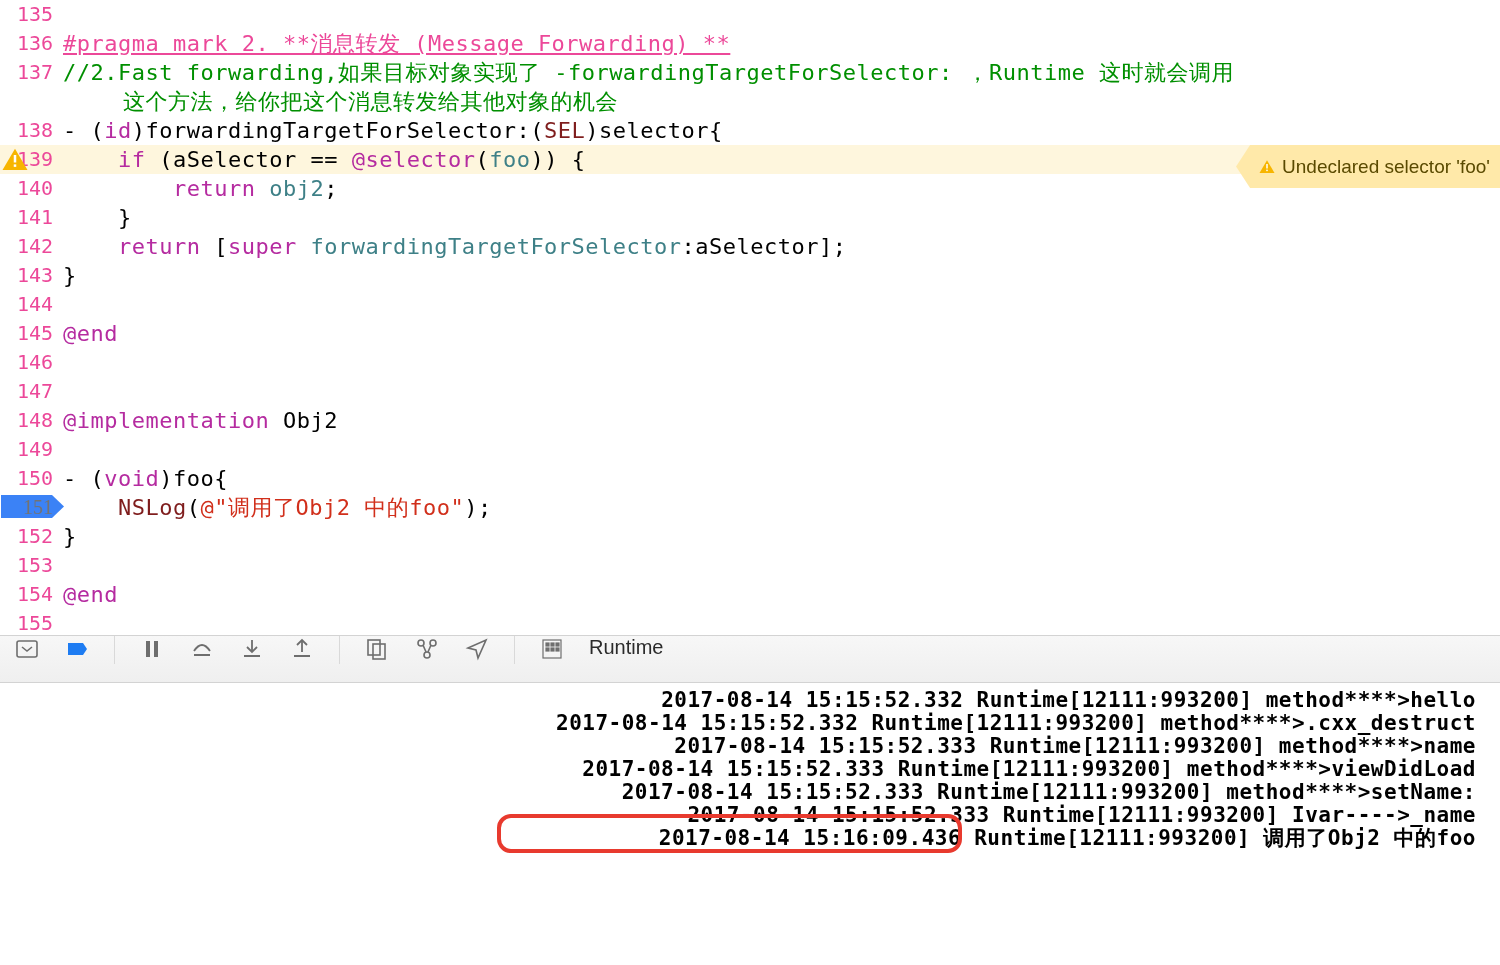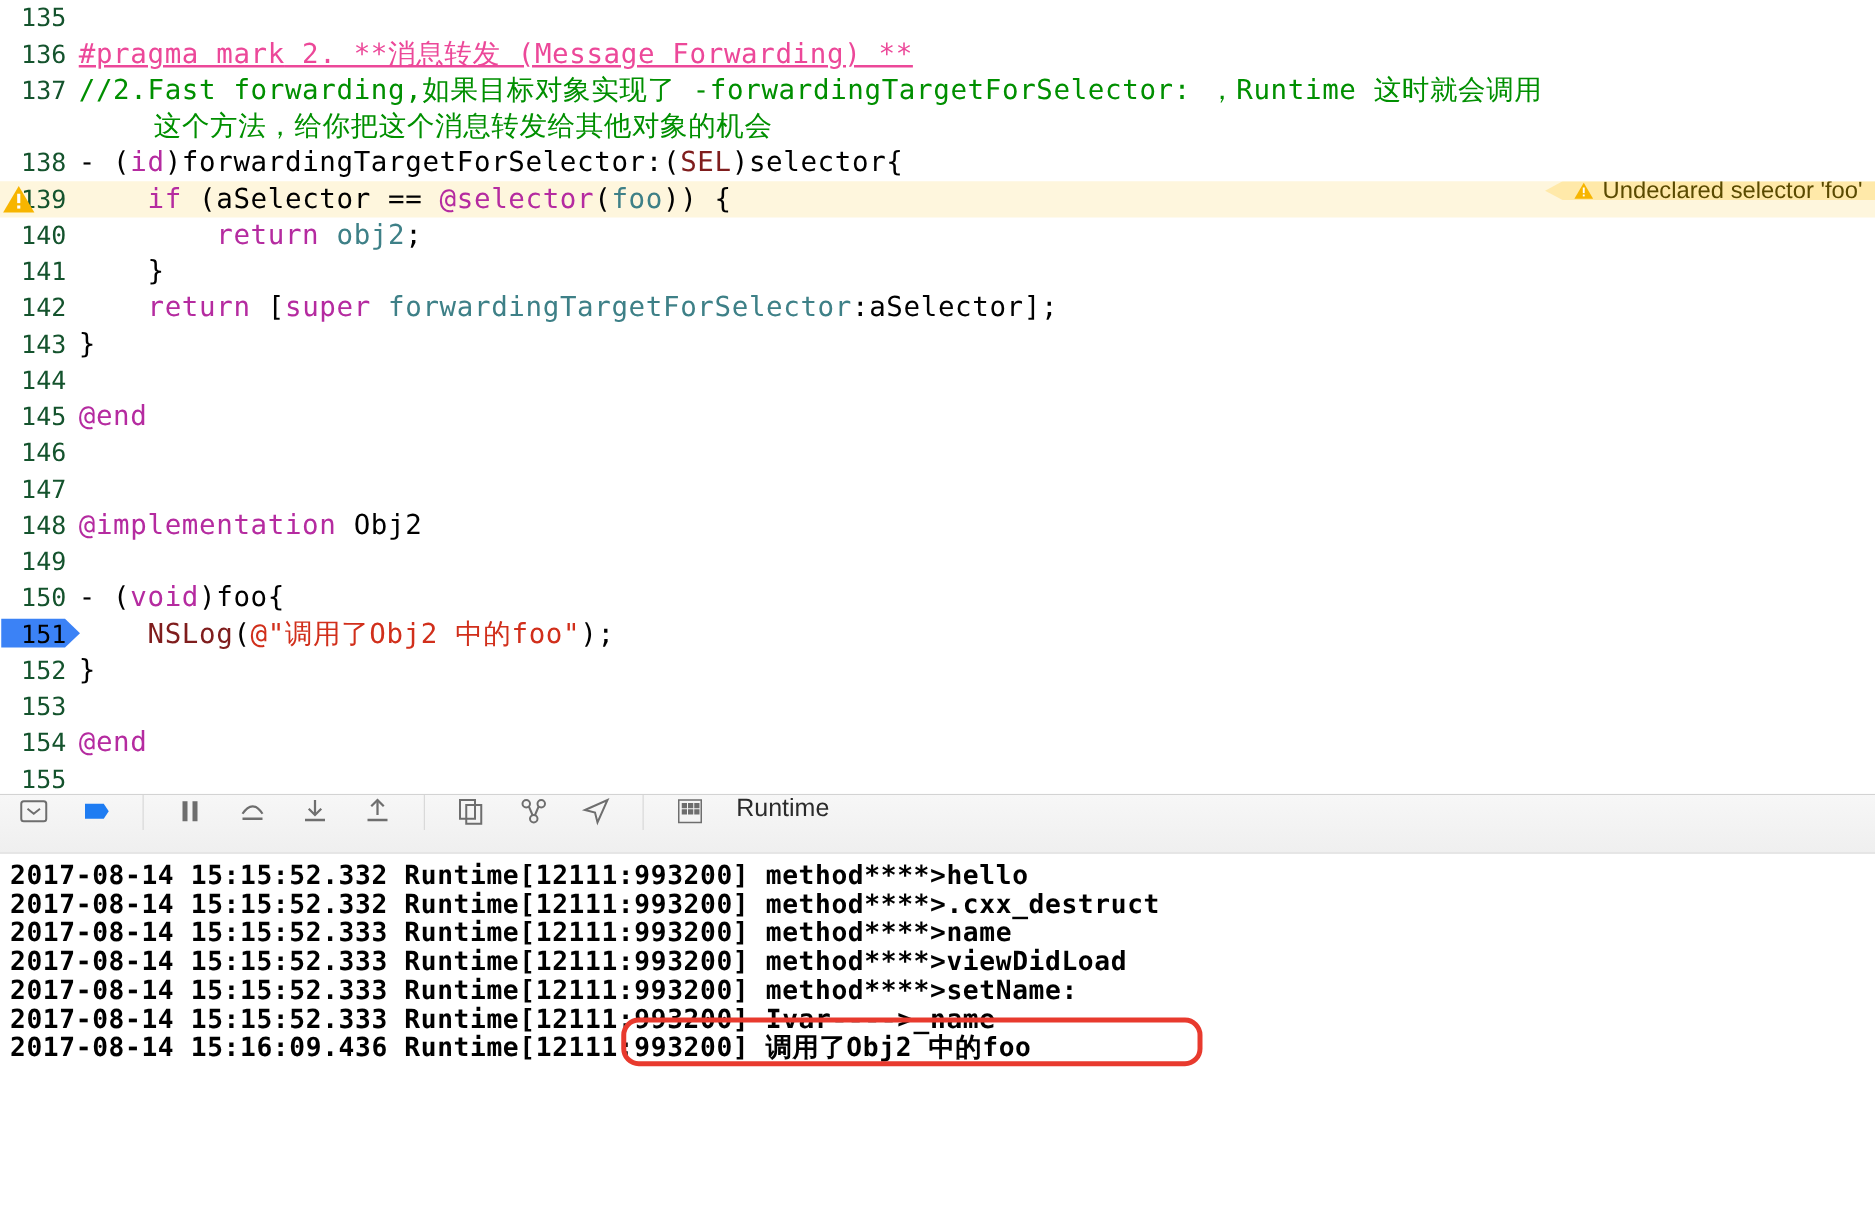--- a/index.html
+++ b/index.html
@@ -1,42 +1,42 @@
 <!DOCTYPE html>
 <html><head>
 <meta charset="utf-8">
 <style>
   * { margin: 0; padding: 0; box-sizing: border-box; }
   html, body { width: 1500px; height: 965px; font-family: "SF Mono", Menlo, Consolas, monospace; font-size: 22px; background: #ffffff; overflow: hidden; }
   .editor { display: flex; flex-direction: column; height: 635px; overflow: hidden; }
   .code-area { flex: 1; background: #ffffff; position: relative; }
   .line { display: flex; align-items: flex-start; min-height: 29px; position: relative; }
-  .gutter { width: 63px; text-align: right; padding-right: 10px; color: #14532d; font-family: "SF Mono", Menlo, monospace; font-size: 20px; user-select: none; flex-shrink: 0; line-height: 29px; }
+  .gutter { width: 63px; text-align: right; padding-right: 10px; color: #ec4899; font-family: "SF Mono", Menlo, monospace; font-size: 20px; user-select: none; flex-shrink: 0; line-height: 29px; }
   .code { white-space: pre; line-height: 29px; font-family: "SF Mono", Menlo, monospace; letter-spacing: 0.5px; }
   .tok-k { color: #b52ba0; }     
   .tok-t { color: #7f1d1d; }     
   .tok-c { color: #008f00; }     
   .tok-s { color: #d12f1b; }     
   .tok-m { color: #3e8087; }     
   .tok-b { color: #ec4899; text-decoration: underline; }     
   .tok-p { color: #000; }
   .warn-row { position: absolute; left: 0; right: 0; height: 29px; background: #fef6dd; z-index: 0; }
-  .warn-badge { position: absolute; right: 0; top: 0; height:15px; background: #ffe9a9; display:flex; align-items:center; gap:6px; padding:0 10px 0 22px; z-index:2; color:#5a4a00; font-size:19px; font-family: -apple-system, Helvetica, sans-serif; clip-path: polygon(14px 0, 100% 0, 100% 100%, 14px 100%, 0 50%); }
+  .warn-badge { position: absolute; right: 0; top: 0; height:43px; background: #ffe9a9; display:flex; align-items:center; gap:6px; padding:0 10px 0 22px; z-index:2; color:#5a4a00; font-size:19px; font-family: -apple-system, Helvetica, sans-serif; clip-path: polygon(14px 0, 100% 0, 100% 100%, 14px 100%, 0 50%); }
   .warn-badge svg { width:18px; height:18px; }
   .gut-warn { position:absolute; left:0; width:30px; height:29px; display:flex; align-items:center; justify-content:center; z-index:2; }
   .gut-break { position:absolute; left:0; width:69px; height:29px; z-index:1; }
   .gut-break svg { width:66px; height:27px; }
   .line-content { position: relative; z-index: 1; flex:1; display:flex; }
   .debugbar { height: 48px; background: linear-gradient(#f7f7f7, #efefef); border-top:1px solid #d3d3d3; border-bottom:1px solid #d3d3d3; display:flex; gap:24px; padding:0 14px; }
   .dbgicon { width:26px; height:26px; display:flex; align-items:center; justify-content:center; color:#6e6e6e; }
   .dbgicon svg { width:24px; height:24px; }
   .dbgicon.blue { color:#1e7cf2; }
   .dbgsep { width:1px; height:28px; background:#d9d9d9; }
   .runtime-label { font-family: -apple-system, Helvetica, sans-serif; font-size:20px; color:#2b2b2b; }
-  .console { background:#ffffff; height: 282px; padding:6px 8px; font-family: "SF Mono", Menlo, monospace; font-size:21px; letter-spacing:0.5px; font-weight:600; line-height:23px; position:relative; }
+  .console { background:#ffffff; height: 282px; padding:6px 24px; font-family: "SF Mono", Menlo, monospace; font-size:21px; letter-spacing:0.5px; font-weight:600; line-height:23px; position:relative;text-align:right; }
   .console pre { font-family: inherit; }
   .console-hl { position:absolute; border:4px solid #e83a2e; border-radius:14px; pointer-events:none; }
 </style>
 </head>
 <body>
 
 <div class="editor">
   <div class="code-area" id="code-area">
       <div class="line">
         <div class="line-content">
@@ -154,21 +154,21 @@
         <div class="line-content">
           <div class="gutter">150</div>
           <div class="code"><span class="tok-p">- (</span><span class="tok-k">void</span><span class="tok-p">)foo{</span></div>
         </div>
       </div>
       <div class="line">
         <div class="gut-break"><svg viewBox="0 0 66 27">
             <path d="M1 2 H52 L64 13.5 L52 25 H1 Z" fill="#3b82f6"></path>
           </svg></div>
         <div class="line-content">
-          <div class="gutter" style="color: #000000; position: relative; z-index: 2;">151</div>
+          <div class="gutter" style="color: #737373; position: relative; z-index: 2; font-family: Liberation Serif, serif;">151</div>
           <div class="code"><span class="tok-p">    </span><span class="tok-t">NSLog</span><span class="tok-p">(</span><span class="tok-s">@"调用了Obj2 中的foo"</span><span class="tok-p">);</span></div>
         </div>
       </div>
       <div class="line">
         <div class="line-content">
           <div class="gutter">152</div>
           <div class="code"><span class="tok-p">}</span></div>
         </div>
       </div>
       <div class="line">

